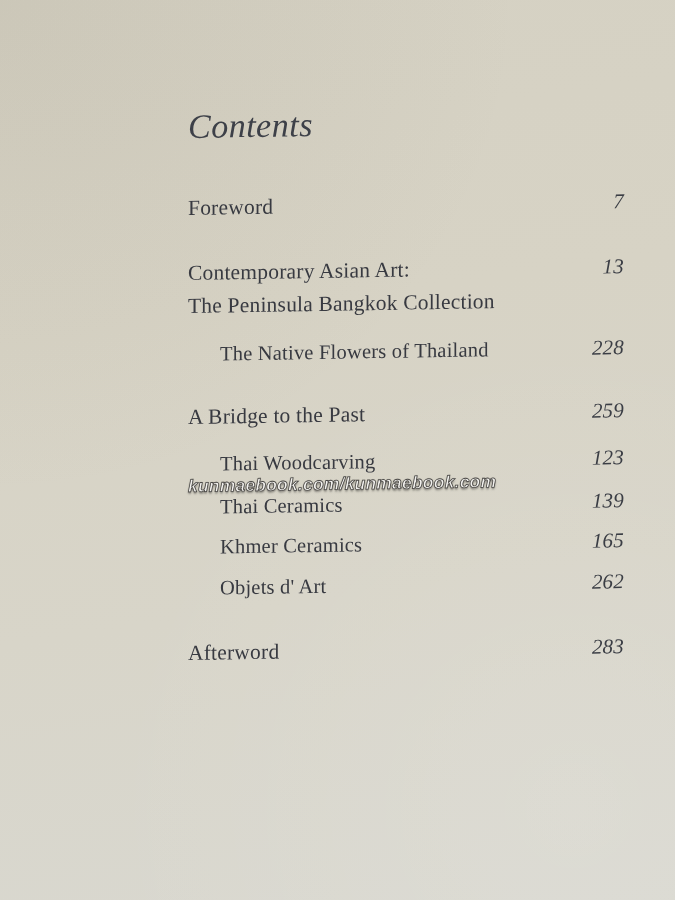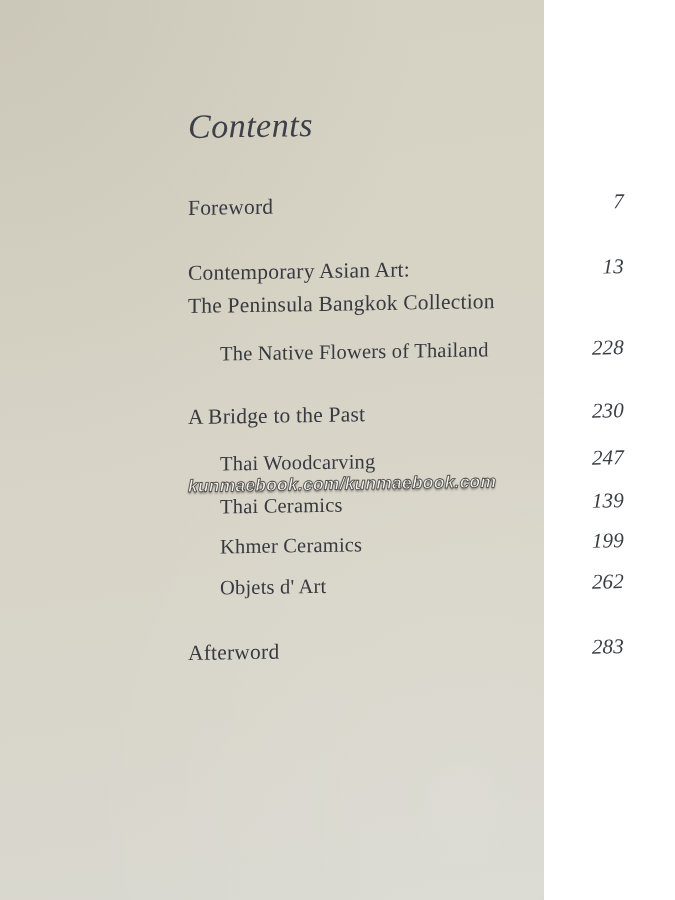--- a/index.html
+++ b/index.html
@@ -7,21 +7,21 @@
     padding: 0;
   }
   body {
     width: 675px;
     height: 900px;
     overflow: hidden;
     font-family: "Liberation Serif", "DejaVu Serif", serif;
   }
   .photo-page {
     position: relative;
-    width: 544px;
+    width: 675px;
     height: 900px;
     background:
       radial-gradient(120% 90% at 85% 90%, rgba(255,255,255,0.10), rgba(255,255,255,0) 60%),
       radial-gradient(140% 100% at 0% 0%, rgba(120,112,92,0.10), rgba(120,112,92,0) 55%),
       linear-gradient(172deg, #d5d1c3 0%, #d7d3c5 35%, #d8d5c9 65%, #d9d8d0 100%);
   }
   .toc-content {
     position: absolute;
     left: 188px;
     top: 100px;
@@ -116,38 +116,38 @@
     </div>
     <div class="line2 l-contemp2">The Peninsula Bangkok Collection</div>
 
     <div class="row sub r-native">
       <span class="label">The Native Flowers of Thailand</span>
       <span class="num">228</span>
     </div>
 
     <div class="row main r-bridge">
       <span class="label">A Bridge to the Past</span>
-      <span class="num">230</span>
+      <span class="num">259</span>
     </div>
 
     <div class="row sub r-woodcarv">
       <span class="label">Thai Woodcarving</span>
-      <span class="num">247</span>
+      <span class="num">123</span>
     </div>
 
     <div class="watermark">kunmaebook.com/kunmaebook.com</div>
 
     <div class="row sub r-ceramics">
       <span class="label">Thai Ceramics</span>
       <span class="num">139</span>
     </div>
 
     <div class="row sub r-khmer">
       <span class="label">Khmer Ceramics</span>
-      <span class="num">199</span>
+      <span class="num">165</span>
     </div>
 
     <div class="row sub r-objets">
       <span class="label">Objets d' Art</span>
       <span class="num">262</span>
     </div>
 
     <div class="row main r-afterword">
       <span class="label">Afterword</span>
       <span class="num">283</span>

